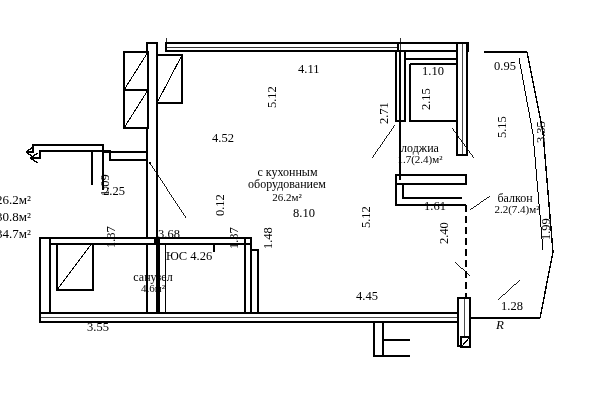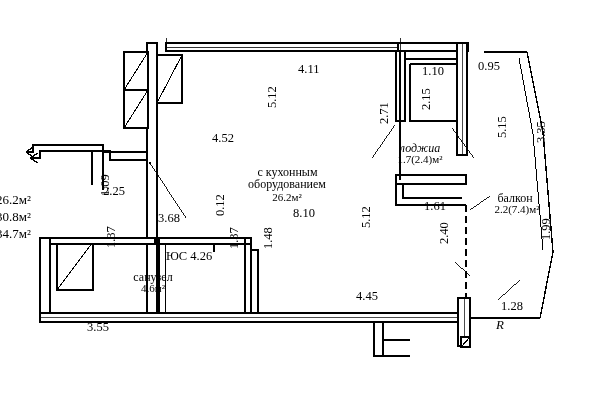--- a/index.html
+++ b/index.html
@@ -156,51 +156,51 @@
       <line x1="455" y1="262" x2="470" y2="276" stroke="#000000" stroke-width="0.9"></line>
 
       <line x1="166" y1="38" x2="166" y2="51" stroke="#000000" stroke-width="0.8"></line>
       <line x1="400" y1="38" x2="400" y2="51" stroke="#000000" stroke-width="0.8"></line>
 
     </g>
   </svg>
 
   <div class="lbl dim" style="left:298px; top:63px;">4.11</div>
   <div class="lbl dim" style="left:422px; top:65px;">1.10</div>
-  <div class="lbl dim" style="left:478px; top:60px;">0.95</div>
+  <div class="lbl dim" style="left:494px; top:60px;">0.95</div>
 
   <div class="lbl dim-v" style="left:266px; top:108px;">5.12</div>
   <div class="lbl dim" style="left:212px; top:132px;text-align:center;">4.52</div>
   <div class="lbl dim" style="left:293px; top:207px;">8.10</div>
   <div class="lbl dim-v" style="left:360px; top:228px;">5.12</div>
   <div class="lbl dim-v" style="left:378px; top:124px;">2.71</div>
   <div class="lbl dim-v" style="left:420px; top:110px;">2.15</div>
   <div class="lbl dim" style="left:412px; top:200px;margin-left:12px;">1.61</div>
   <div class="lbl dim-v" style="left:438px; top:244px;">2.40</div>
-  <div class="lbl dim" style="left:158px; top:212px;">3.68</div>
+  <div class="lbl dim" style="left:158px; top:228px;">3.68</div>
   <div class="lbl dim-v" style="left:214px; top:216px;">0.12</div>
   <div class="lbl dim-v" style="left:228px; top:249px;">1.37</div>
   <div class="lbl dim-v" style="left:262px; top:249px;">1.48</div>
   <div class="lbl dim-v" style="left:105px; top:248px;">1.37</div>
   <div class="lbl dim-v" style="left:99px; top:196px;">1.09</div>
   <div class="lbl dim" style="left:103px; top:185px;">2.25</div>
 
   <div class="lbl dim-v" style="left:496px; top:138px;">5.15</div>
   <div class="lbl dim-v" style="left:535px; top:143px;">3.35</div>
   <div class="lbl dim-v" style="left:540px; top:240px;">1.99</div>
 
   <div class="lbl dim" style="left:87px; top:299px;margin-top:22px;">3.55</div>
   <div class="lbl dim" style="left:356px; top:290px;">4.45</div>
   <div class="lbl dim" style="left:501px; top:300px;">1.28</div>
 
   <div class="lbl room-name" style="left:222px; top:178px; width:130px;">оборудованием</div>
   <div class="lbl room-name" style="left:230px; top:166px; width:115px;">с кухонным</div>
   <div class="lbl room-area" style="left:237px; top:192px; width:100px;">26.2м²</div>
 
-  <div class="lbl room-name" style="left:385px; top:142px; width:70px;font-style:italic;">лоджиа</div>
+  <div class="lbl room-name" style="left:385px; top:142px; width:70px;">лоджиа</div>
   <div class="lbl room-area" style="left:375px; top:154px; width:90px;">1.7(2.4)м²</div>
 
   <div class="lbl room-name" style="left:485px; top:192px; width:60px;">балкон</div>
   <div class="lbl room-area" style="left:477px; top:204px; width:80px;">2.2(7.4)м²</div>
 
   <div class="lbl room-name" style="left:122px; top:271px; width:62px;">санузел</div>
   <div class="lbl room-area" style="left:122px; top:283px; width:62px;">4.6м²</div>
 
   <div class="lbl dim" style="left:166px; top:250px;">ЮС 4.26</div>
 

